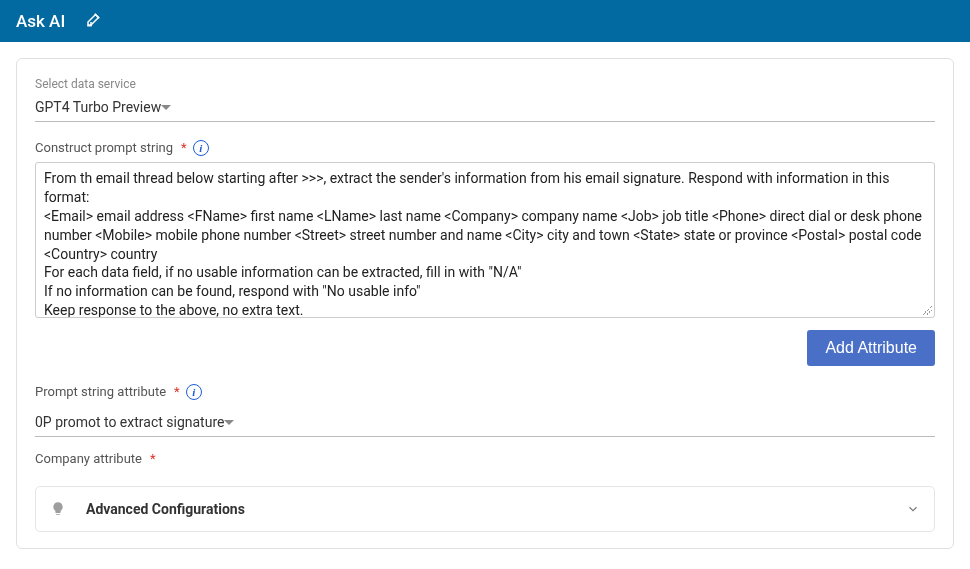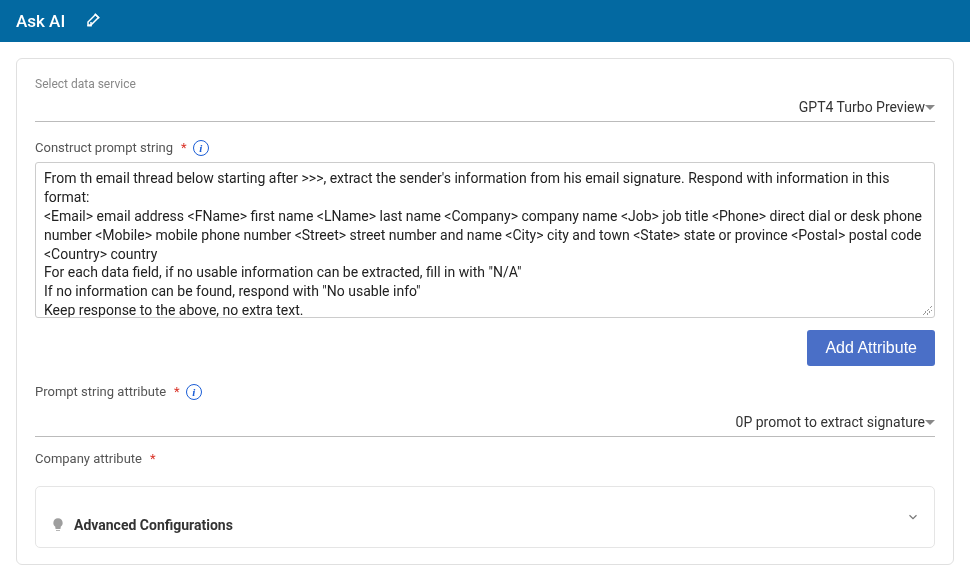--- a/index.html
+++ b/index.html
@@ -46,21 +46,21 @@
     font-weight: bold;
     color: #1a5dd6;
     font-size: 11px;
     font-family: Georgia, serif;
     font-style: italic;
     line-height: 1;
   }
   .select-row {
     display: flex;
     align-items: center;
-    justify-content: flex-end;
+    justify-content: flex-start;
     border-bottom: 1px solid #bbb;
     padding: 4px 0 6px 0;
     margin-bottom: 18px;
     cursor: pointer;
   }
   .select-row .value { color: #333; font-size: 14px; }
   .caret-down {
     width: 0; height: 0;
     border-left: 5px solid transparent;
     border-right: 5px solid transparent;
@@ -105,21 +105,21 @@
     border: 1px solid #e5e5e5;
     border-radius: 5px;
     padding: 14px 14px;
     display: flex;
     align-items: center;
     justify-content: space-between;
     margin-top: 20px;
     margin-bottom: 10px;
     cursor: pointer;
   }
-  .adv-left { display: flex; align-items: flex-end; gap: 8px; margin-top: 16px; }
+  .adv-left { display: flex; align-items: flex-end; gap: 20px; }
   .bulb-icon { width: 16px; height: 16px; fill: #9e9e9e; }
   .adv-title { font-weight: 700; color: #333; font-size: 14px; }
   .chev { width: 14px; height: 14px; stroke: #777; stroke-width: 2; fill: none; }
 </style>
 </head>
 <body>
 
 <div class="header">
   <span>Ask AI</span>
   <span>

